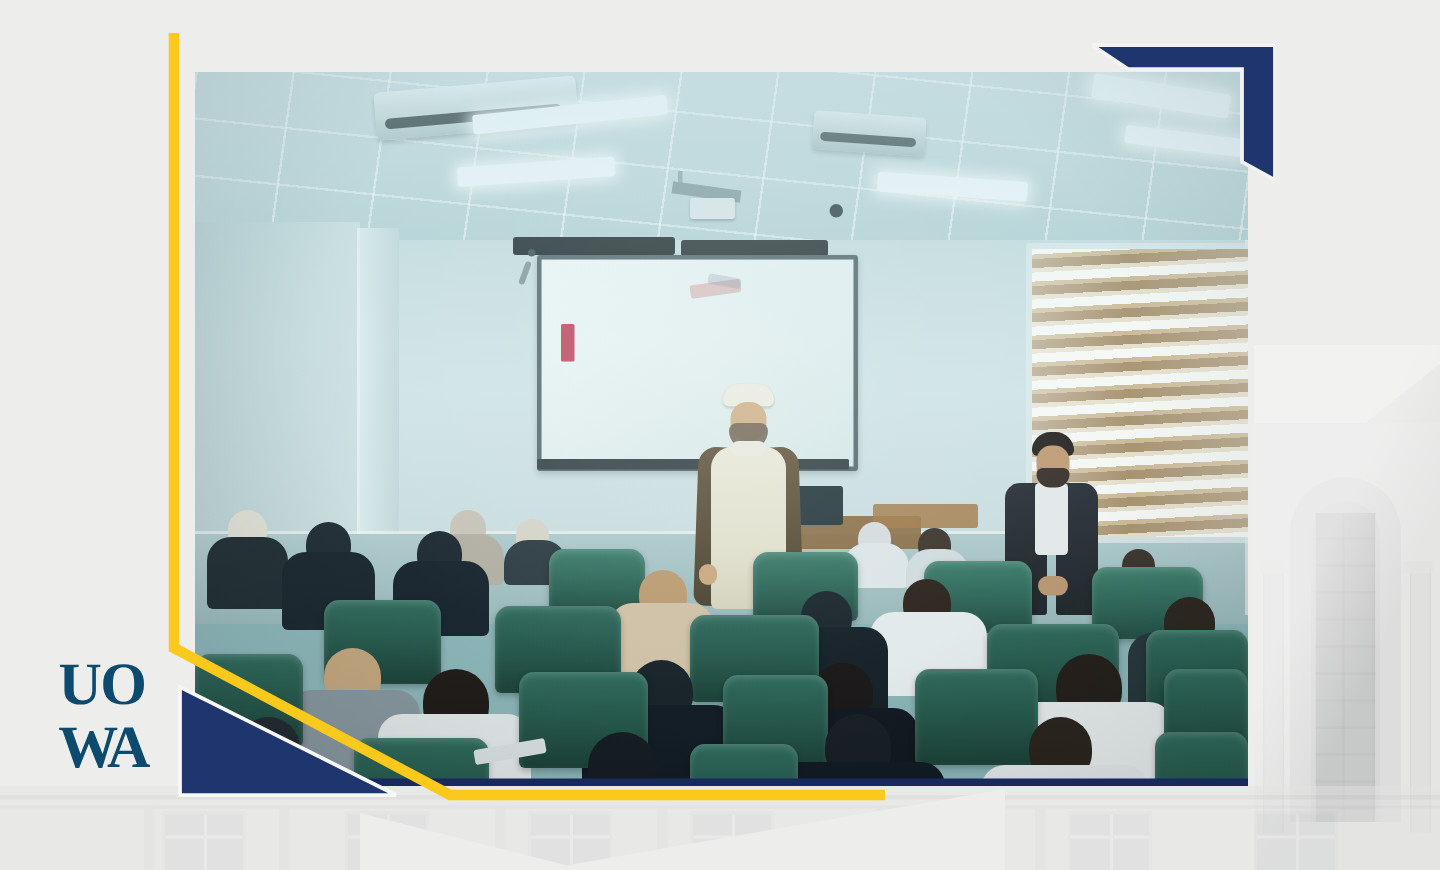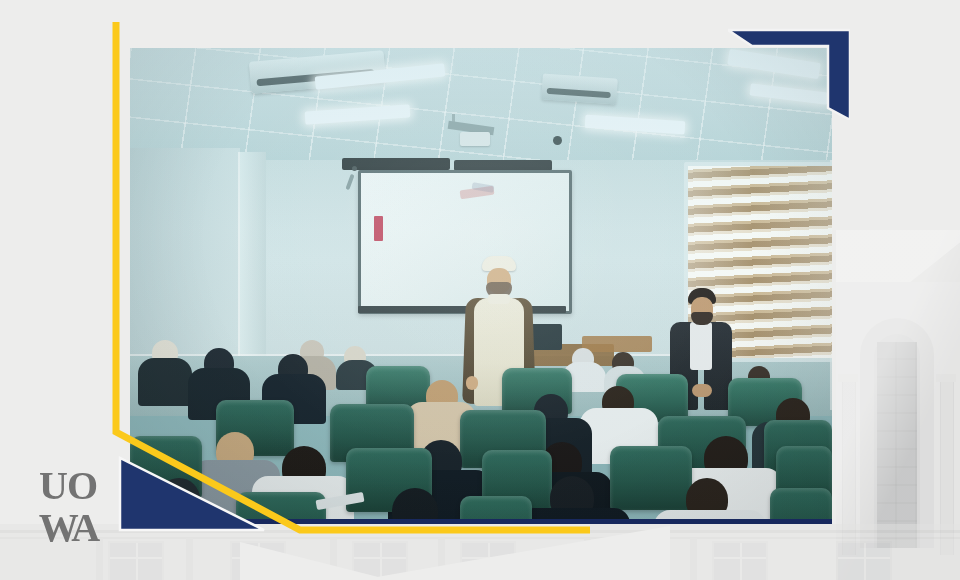--- a/index.html
+++ b/index.html
@@ -224,22 +224,22 @@
   }
   .photo-navybar{position:absolute;left:0;bottom:0;width:702px;height:5px;background:#18295e;}
 
   
   .blue-corner{position:absolute;left:728px;top:28px;width:122px;height:92px;}
   .blue-tri{position:absolute;left:118px;top:456px;width:148px;height:76px;}
   .white-wedge{position:absolute;left:240px;top:430px;width:430px;height:150px;}
 
   
   .logo{
-    position:absolute;left:26px;top:466px;width:84px;height:78px;
-    color:#737373;line-height:1;
+    position:absolute;left:26px;top:436px;width:84px;height:78px;
+    color:#0c4a6e;line-height:1;
     font-family:"Liberation Serif",serif;
     font-weight:700;
     letter-spacing:-1px;
     user-select:none;
   }
   .logo-row{display:block;font-size:40px;text-align:center;}
   .logo-row.r2{margin-top:2px;letter-spacing:-3px;}
 </style>
 </head>
 <body>

